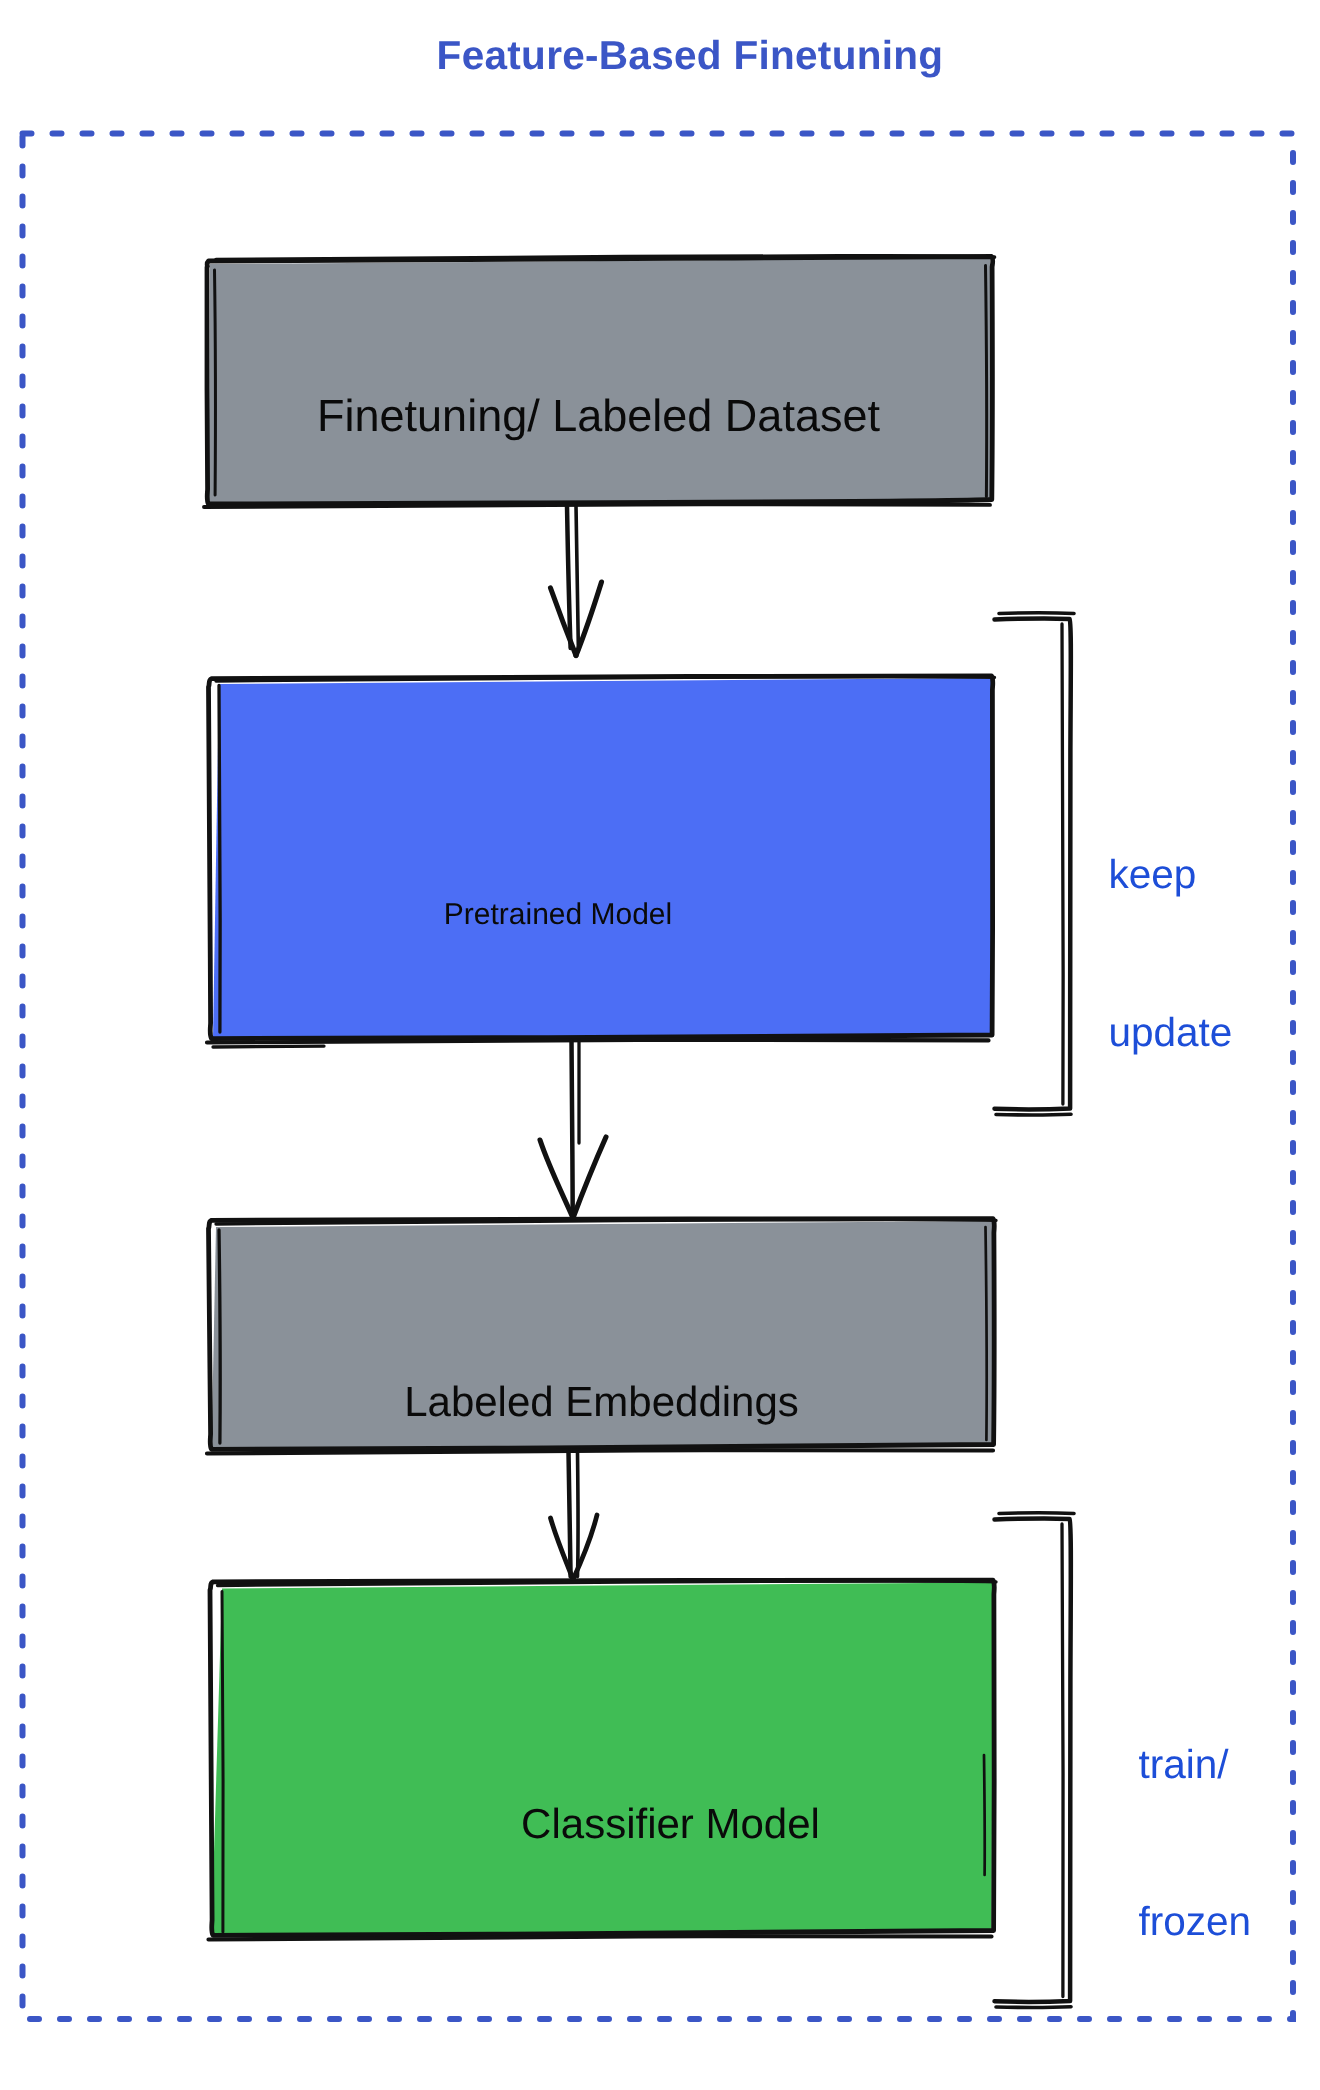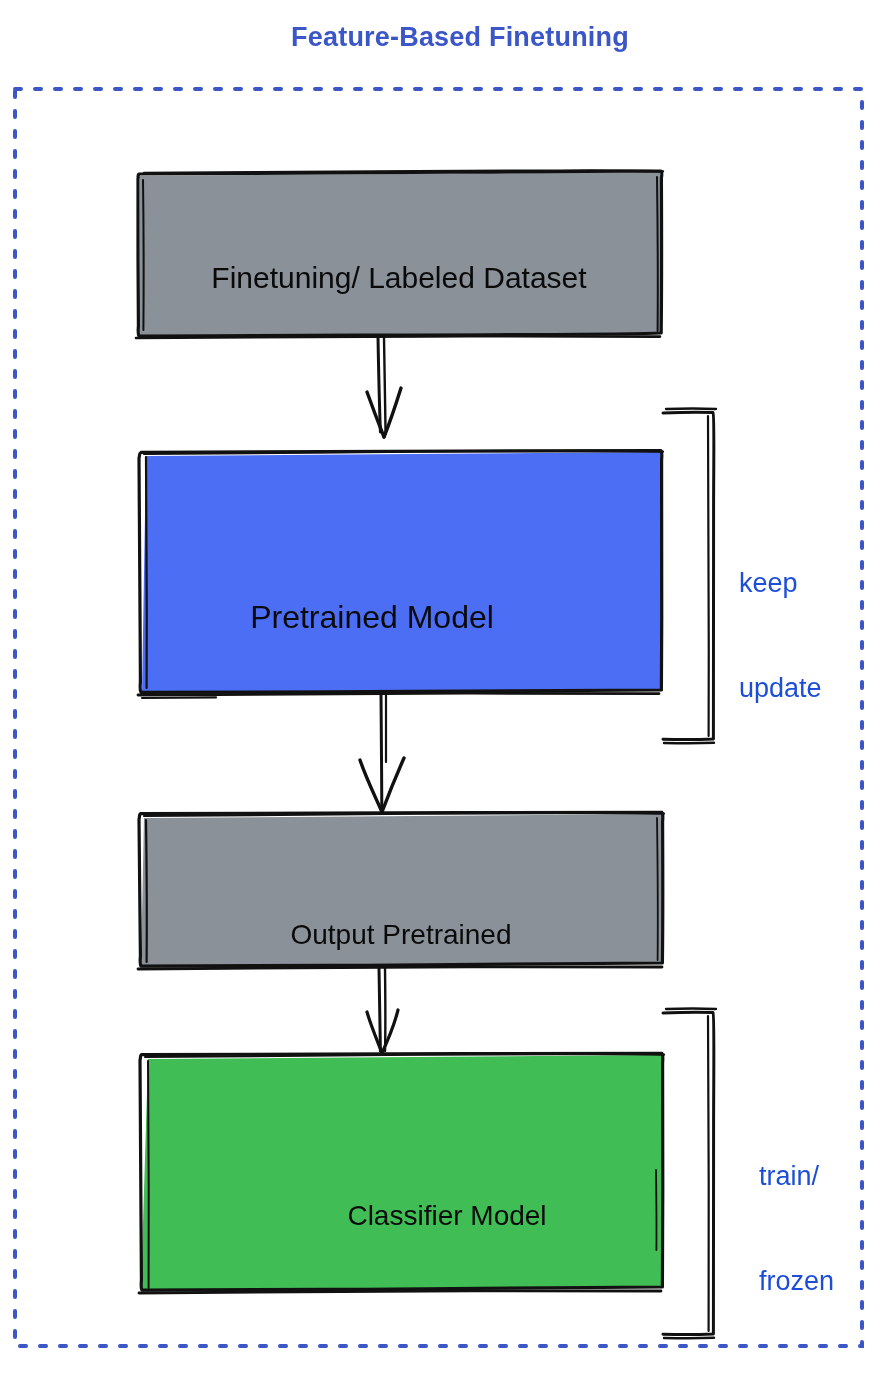--- a/index.html
+++ b/index.html
@@ -36,21 +36,21 @@
   }
   .node-label {
     position: absolute;
     font-family: "Liberation Sans", sans-serif;
     color: #0a0a0a;
     white-space: nowrap;
     text-align: center;
     margin-top: 43px;
   }
   .node-label.box1 { left: 137px; top: 218px; width: 524px; font-size: 30px; }
-  .node-label.box2 { left: 138px; top: 556px; width: 468px; font-size: 32px; }
+  .node-label.box2 { left: 138px; top: 556px; width: 468px; font-size: 20px; }
   .node-label.box3 { left: 140px; top: 876px; width: 522px; font-size: 28px; }
   .node-label.box4 { left: 140px; top: 1157px; width: 614px; font-size: 28px; }
 
   .side-label {
     position: absolute;
     font-family: "Liberation Sans", sans-serif;
     font-size: 27px;
     line-height: 35px;
     color: #1d4ed8;
     white-space: pre;
@@ -165,21 +165,21 @@
     <path d="M666,1009 C684,1008.4 702,1008.4 716,1009" fill="none" stroke="#111111" stroke-width="2.4" stroke-linecap="round"></path>
     <path d="M708,1016 C708.6,1100 709,1240 708.6,1331" fill="none" stroke="#111111" stroke-width="2.2" stroke-linecap="round"></path>
     <path d="M664,1338 C682,1338.4 700,1338.4 714,1337.8" fill="none" stroke="#111111" stroke-width="2.4" stroke-linecap="round"></path>
   </g>
 </svg>
 
 <div class="node-label box1">Finetuning/ Labeled Dataset</div>
 
 <div class="node-label box2">Pretrained Model</div>
 
-<div class="node-label box3">Output Pretrained</div>
+<div class="node-label box3">Labeled Embeddings</div>
 
 <div class="node-label box4">Classifier Model</div>
 
 <div class="side-label frozen">
   <div>keep</div>
   <div>update</div>
 </div>
 
 <div class="side-label train">
   <div>train/</div>

